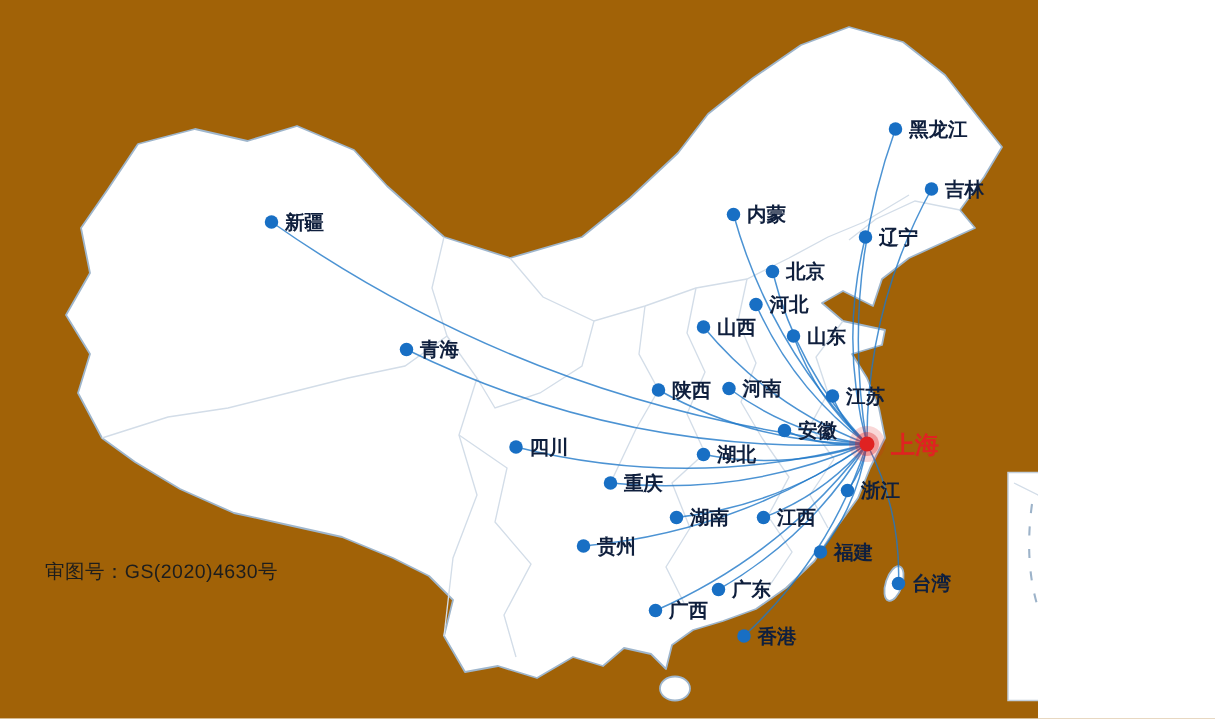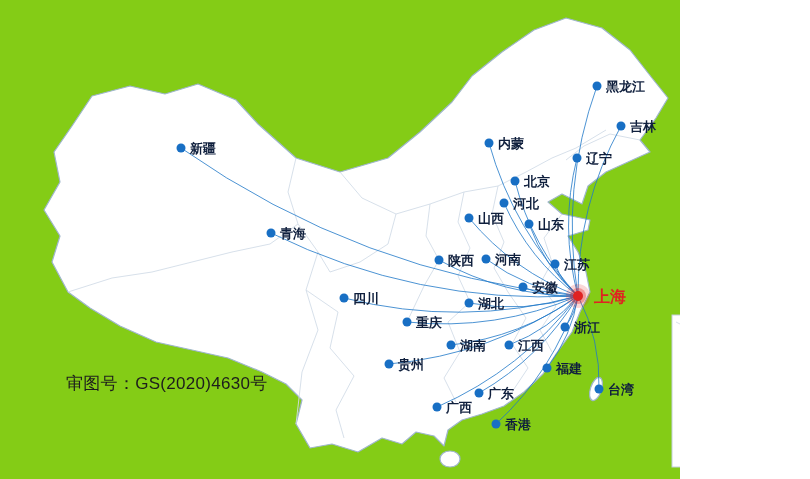--- a/index.html
+++ b/index.html
@@ -1,21 +1,21 @@
 <!DOCTYPE html>
 <html><head>
 <meta charset="utf-8">
 <style>
   html,body{margin:0;padding:0;background:#ffffff;}
-  .stage{position:relative;width:680px;height:479px;background:#84cc16;overflow:hidden;
-         font-family:"Liberation Sans","DejaVu Sans",sans-serif;}
+  .stage{position:relative;width:680px;height:479px;background:#a16207;overflow:hidden;
+         font-family:"Liberation Sans","DejaVu Sans",sans-serif;padding-left:12px;}
   svg{position:absolute;left:0;top:0;}
   svg text{font-family:"Liberation Sans","DejaVu Sans",sans-serif;}
-  .license{position:absolute;left:30px;top:372px;font-size:17px;color:#1d1d1d;
-           font-weight:500;letter-spacing:.3px;margin-left:36px;}
+  .license{position:absolute;left:30px;top:372px;font-size:13px;color:#1d1d1d;
+           font-weight:500;letter-spacing:.3px;}
   .outline{fill:#ffffff;stroke:#9fb6cc;stroke-width:1.2;stroke-linejoin:round;}
   .inner{fill:none;stroke:#d3dde8;stroke-width:0.9;}
   .inset-border{fill:#ffffff;stroke:#c3cfdb;stroke-width:1;}
   .ninedash{fill:none;stroke:#9db3c9;stroke-width:1.4;stroke-dasharray:6 9;}
   .islet{fill:#9db3c9;}
   .scalebox{fill:#ffffff;stroke:#c3cfdb;stroke-width:0.8;}
   .scaleline{stroke:#b9c6d4;stroke-width:0.8;}
 </style>
 </head>
 <body>

